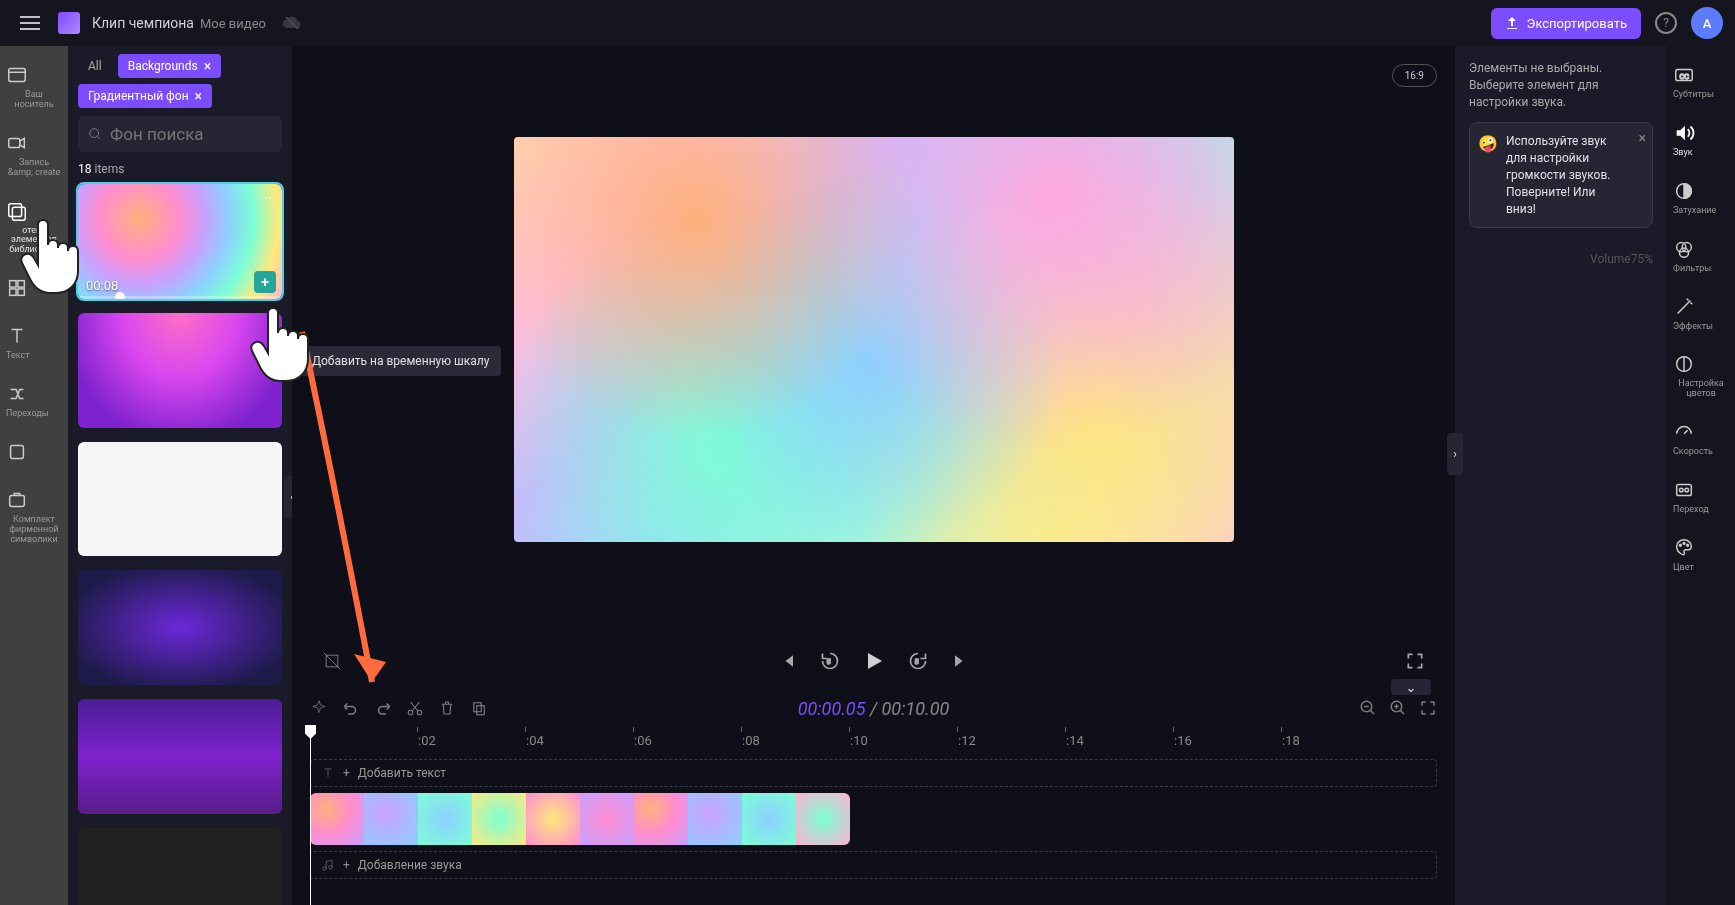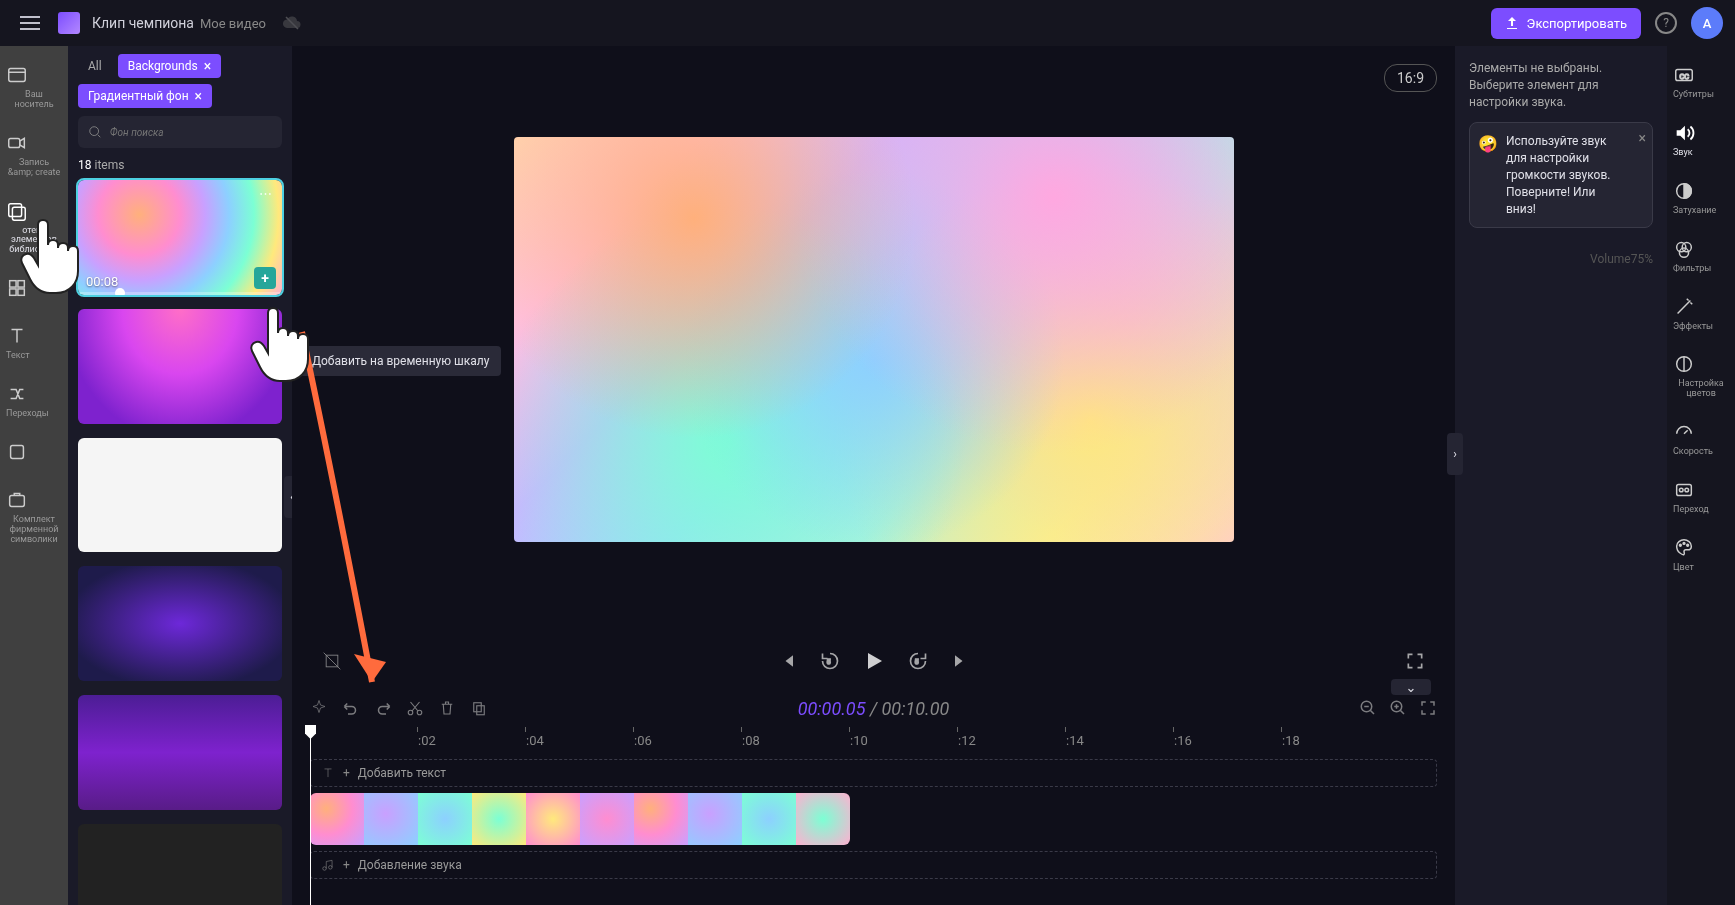--- a/index.html
+++ b/index.html
@@ -24,42 +24,42 @@
 .nav-item svg { width: 22px; height: 22px; }
 .nav-item.active { color: #e0e0e8; }
 
 .library-panel { width: 224px; background: #1a1a28; padding: 8px 10px; overflow-y: hidden; position: relative; }
 .chips { display: flex; flex-wrap: wrap; gap: 6px; margin-bottom: 8px; }
 .chip { padding: 5px 10px; border-radius: 4px; font-size: 12px; cursor: pointer; display: flex; align-items: center; gap: 6px; }
 .chip.all { color: #aaa; }
 .chip.active { background: #7c4dff; color: #fff; }
 .chip .x { font-size: 14px; line-height: 1; }
 .search-box { background: #252533; border-radius: 6px; padding: 8px 10px; display: flex; align-items: center; gap: 8px; margin-bottom: 10px; }
-.search-box input { background: transparent; border: none; color: #14b8a6; outline: none; width: 100%; font-size: 10px; font-style: italic; }
+.search-box input { background: transparent; border: none; color: #14b8a6; outline: none; width: 100%; font-size: 17px; }
 .item-count { font-size: 12px; color: #aaa; margin-bottom: 8px; }
 .item-count .num { color: #fff; text-align: right; }
 .thumb-list { display: flex; flex-direction: column; gap: 14px; }
 .thumb { position: relative; width: 100%; aspect-ratio: 16/9; border-radius: 6px; cursor: pointer; overflow: hidden; }
 .thumb.selected { outline: 2px solid #4dd0e1; }
 .thumb.grad1 { background: radial-gradient(circle at 30% 30%, #ffb07c, #ff8dd0 25%, #c9a0ff 40%, #8dd0ff 55%, #7cffd4 70%, #ffe97c 85%, #ffb0d0); }
 .thumb.grad2 { background: radial-gradient(ellipse at 50% 0%, #ff6ec7, #d946ef 40%, #7e22ce 80%); }
 .thumb.white { background: #f5f5f5; }
 .thumb.grad3 { background: radial-gradient(ellipse at 50% 50%, #6d28d9, #1e1b4b 80%); }
 .thumb.grad4 { background: linear-gradient(180deg, #4c1d95, #7e22ce 50%, #581c87); }
 .thumb.grad5 { background: #222; }
 .thumb .dur { position: absolute; bottom: 6px; left: 8px; font-size: 13px; color: #fff; text-shadow: 0 1px 2px rgba(0,0,0,.5); }
 .thumb .add-btn { position: absolute; bottom: 6px; right: 6px; width: 22px; height: 22px; background: #26a69a; border-radius: 4px; display: flex; align-items: center; justify-content: center; color: #fff; font-size: 14px; font-weight: bold; }
 .thumb .dots { position: absolute; top: 6px; right: 8px; color: #fff; letter-spacing: 2px; }
 .thumb .prog { position: absolute; bottom: 0; left: 0; right: 0; height: 3px; background: rgba(255,255,255,.3); }
 .thumb .prog-dot { position: absolute; bottom: -3px; left: 18%; width: 10px; height: 10px; background: #fff; border-radius: 50%; }
 
 .center { flex: 1; display: flex; flex-direction: column; position: relative; }
 .preview-area { flex: 1; display: flex; align-items: center; justify-content: center; position: relative; }
 .preview { width: 720px; height: 405px; background: radial-gradient(circle at 25% 20%, #ffb07c 0%, transparent 35%), radial-gradient(circle at 75% 15%, #ffa8e0 0%, transparent 40%), radial-gradient(circle at 50% 55%, #8dd0ff 0%, transparent 45%), radial-gradient(circle at 30% 75%, #7cffd4 0%, transparent 40%), radial-gradient(circle at 80% 70%, #ffe97c 0%, transparent 40%), radial-gradient(circle at 85% 45%, #e8b0ff 0%, transparent 35%), linear-gradient(135deg, #ffd4b0, #ffc0e0, #c8b8ff, #a0d8ff, #b0f0e0, #f5f0a0, #ffc8d8); border-radius: 4px; }
-.aspect-btn { position: absolute; top: 18px; right: 18px; border: 1px solid #555; padding: 5px 12px; border-radius: 13px; font-size: 14px; color: #ccc; }
+.aspect-btn { position: absolute; top: 18px; right: 18px; border: 1px solid #555; padding: 5px 12px; border-radius: 13px; font-size: 10px; color: #ccc; }
 .tooltip-box { position: absolute; left: 312px; top: 300px; background: #2a2a38; padding: 8px 12px; border-radius: 4px; font-size: 12px; white-space: nowrap; }
 
 .controls { height: 56px; display: flex; align-items: center; justify-content: center; gap: 22px; padding: 0 30px; }
 .controls .ctrl-icon { cursor: pointer; opacity: 0.8; width: 20px; height: 20px; }
 .controls .play { width: 24px; height: 24px; }
 .controls .left-ctrl { position: absolute; left: 30px; }
 .controls .right-ctrl { position: absolute; right: 30px; }
 
 .timeline-toolbar { height: 38px; display: flex; align-items: center; padding: 0 18px; gap: 14px; position: relative; }
 .timeline-toolbar .tb-icon { opacity: 0.7; cursor: pointer; }

